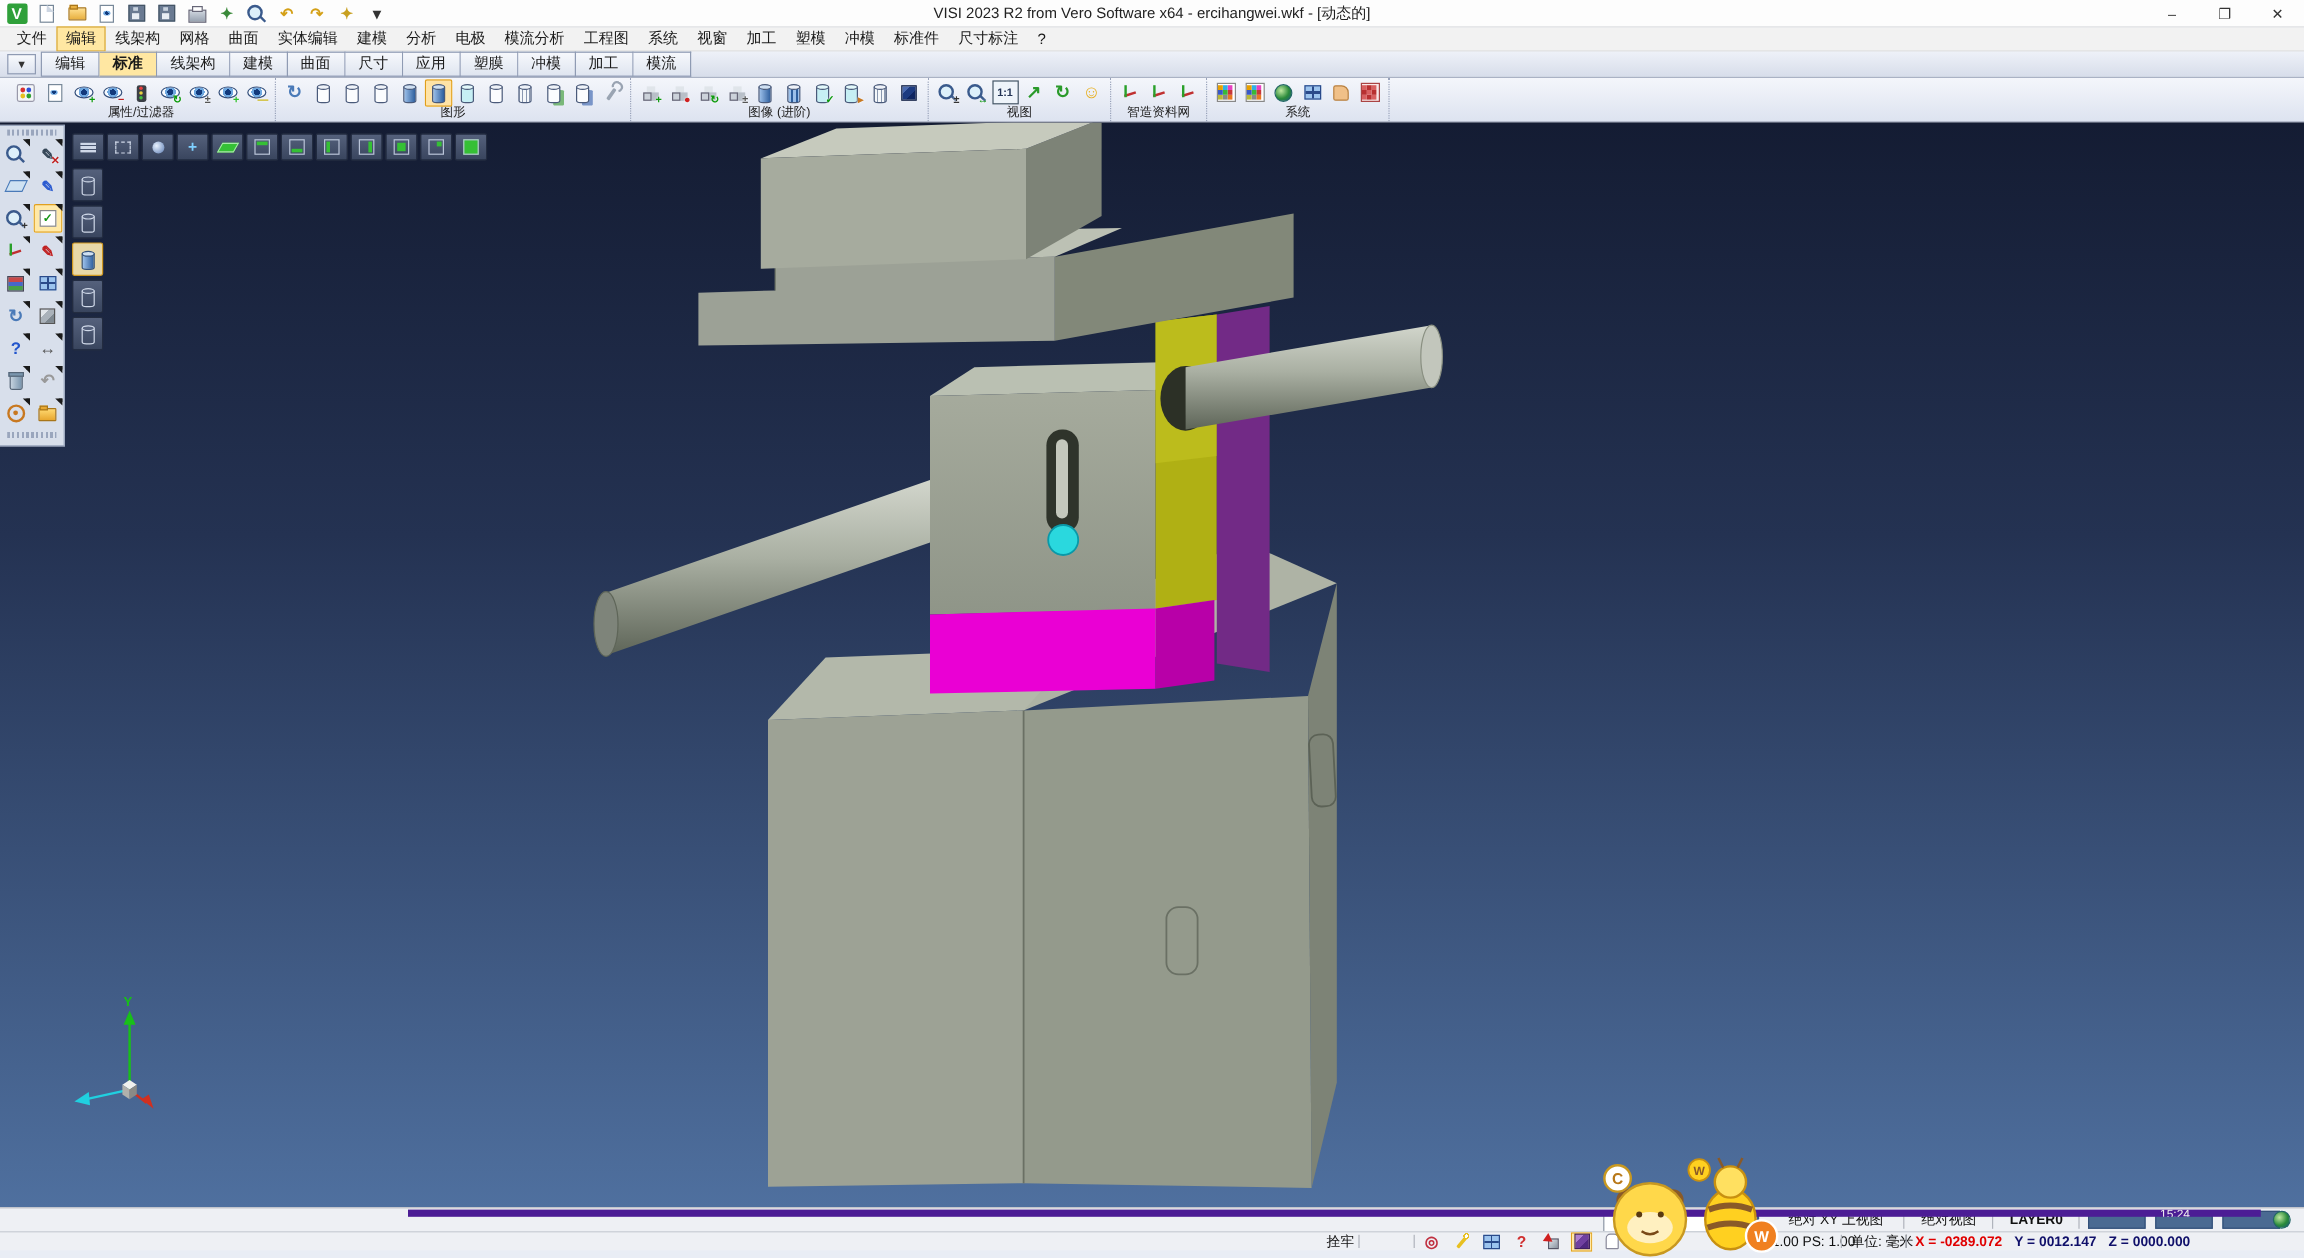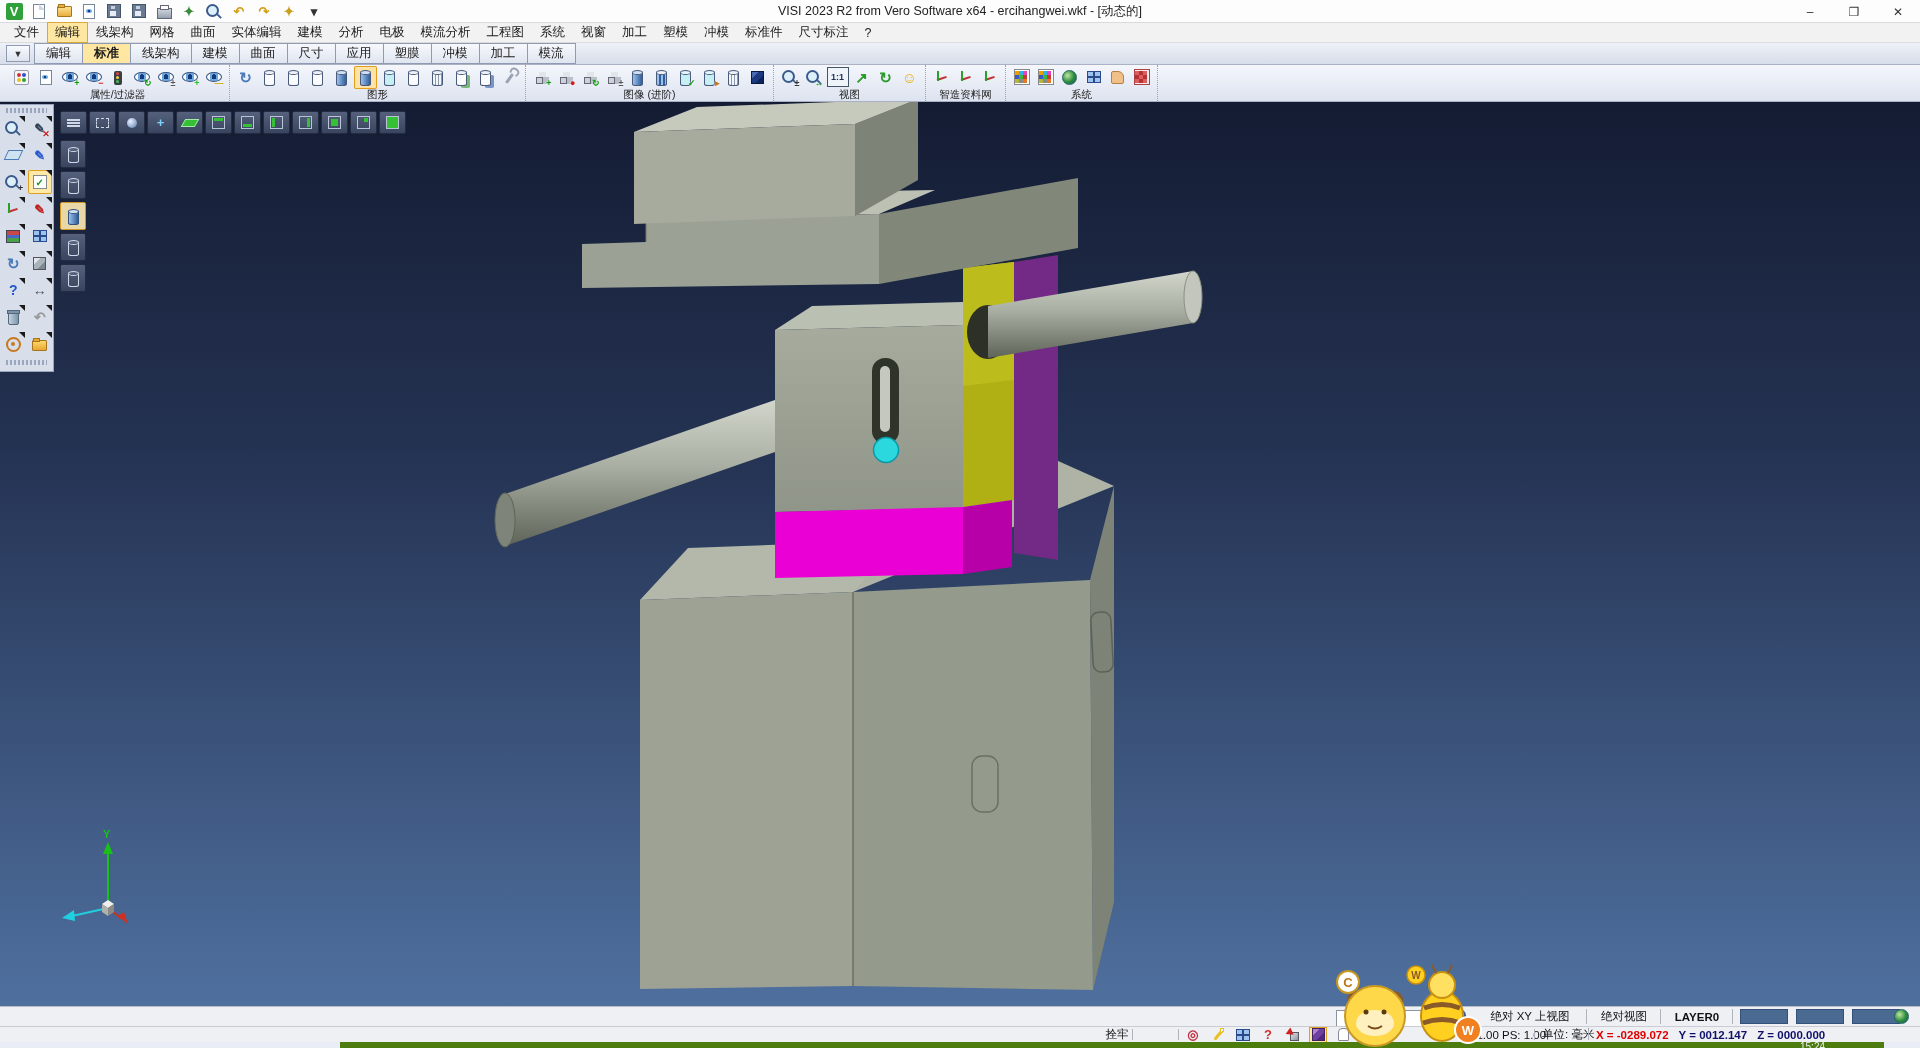--- a/index.html
+++ b/index.html
@@ -166,21 +166,21 @@
   .srow2{position:absolute;left:0;top:1026px;width:1920px;height:16px;background:#eef0f4;border-top:1px solid #c8ccd4;box-sizing:border-box}
   .scell{position:absolute;top:0;height:100%;display:flex;align-items:center;font-size:11.5px;color:#111;white-space:nowrap}
   .sdiv{position:absolute;top:2px;bottom:2px;width:1px;background:#b0b4bc}
   .searchbox{position:absolute;left:1336px;top:3px;width:112px;height:13px;background:#fff;border:1px solid #8a94a4}
   .sic{width:18px;height:16px;display:flex;align-items:center;justify-content:center;position:relative}
   .sic.sel{background:#ffe9a8;box-shadow:inset 0 0 0 1px #e0a020}
   .coordx{color:#e00000;font-weight:bold}
   .coordyz{color:#10106a;font-weight:bold}
   .lay{font-weight:bold}
   
-  .taskbar{position:absolute;left:340px;top:1042px;width:1544px;height:6px;background:#4d7c0f;overflow:hidden}
+  .taskbar{position:absolute;left:340px;top:1008px;width:1544px;height:6px;background:#4c1d95;overflow:hidden}
   .tclock{position:absolute;left:1460px;top:0;color:#eee;font-size:10px;line-height:10px}
   .mascot{position:absolute;left:1330px;top:960px;width:160px;height:88px;z-index:60;pointer-events:none}
 </style>
 </head>
 <body>
 
 <div class="titlebar">
   <div class="qa" id="qa">
       <div class="qbtn">
         <div class="ic">

